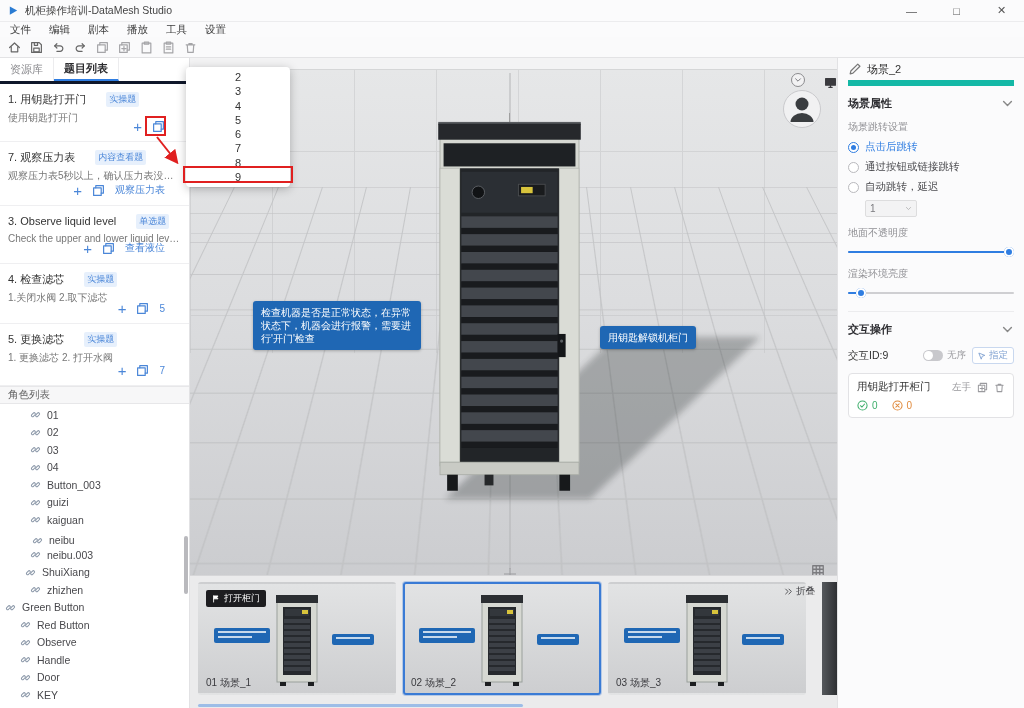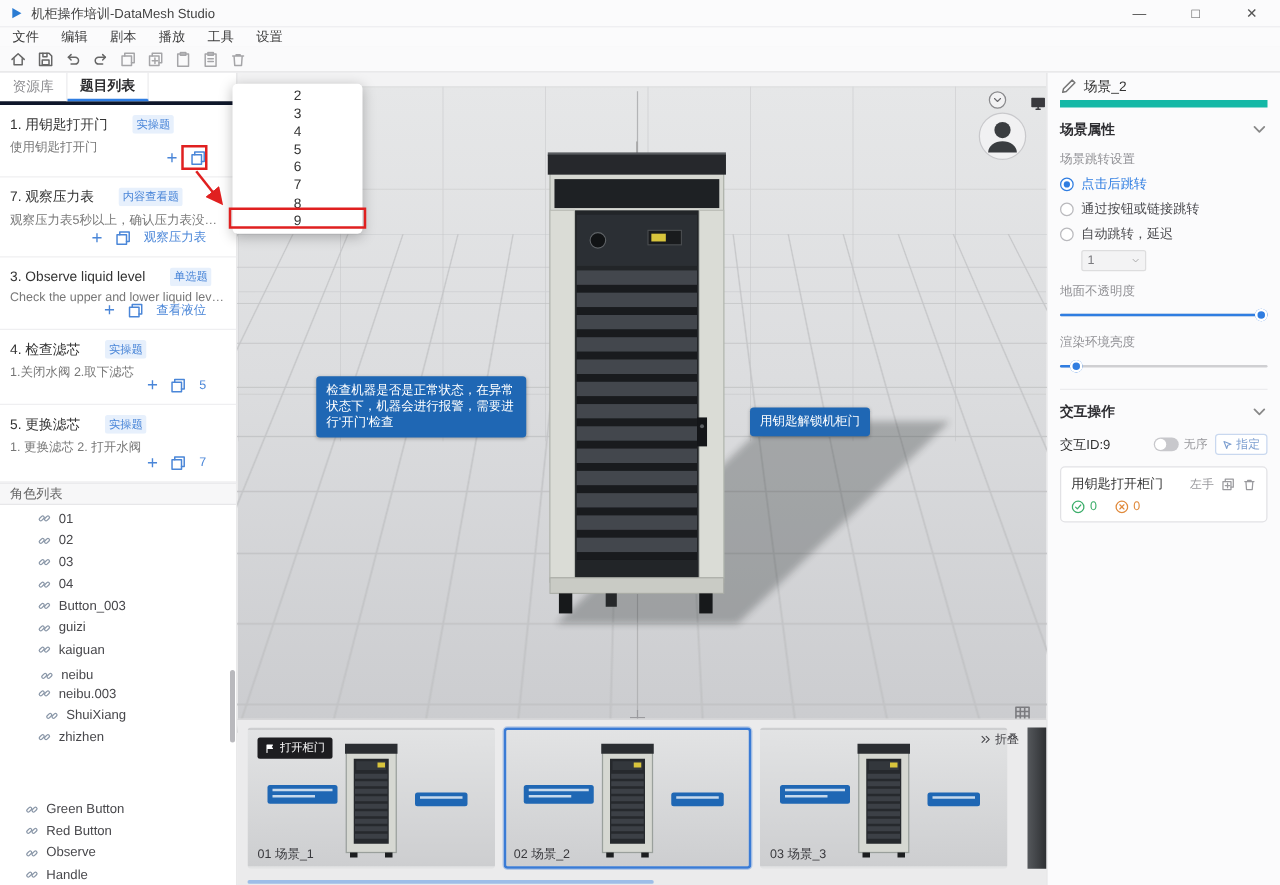--- a/index.html
+++ b/index.html
@@ -396,39 +396,39 @@
       </div>
       <div class="role-item" style="padding-left: 30px;">
         <span class="ic">
           <svg viewBox="0 0 12 12" fill="none" stroke="currentColor" stroke-width="1.1" stroke-linecap="round" stroke-linejoin="round">
             <rect x="1.2" y="4.9" width="5" height="2.6" rx="1.3" transform="rotate(-45 3.7 6.2)"></rect>
             <rect x="5.8" y="4.9" width="5" height="2.6" rx="1.3" transform="rotate(-45 8.3 6.2)"></rect>
           </svg>
         </span>
         <span>neibu.003</span>
       </div>
-      <div class="role-item" style="padding-left: 36px;">
+      <div class="role-item" style="padding-left: 25px;">
         <span class="ic">
           <svg viewBox="0 0 12 12" fill="none" stroke="currentColor" stroke-width="1.1" stroke-linecap="round" stroke-linejoin="round">
             <rect x="1.2" y="4.9" width="5" height="2.6" rx="1.3" transform="rotate(-45 3.7 6.2)"></rect>
             <rect x="5.8" y="4.9" width="5" height="2.6" rx="1.3" transform="rotate(-45 8.3 6.2)"></rect>
           </svg>
         </span>
         <span>ShuiXiang</span>
       </div>
       <div class="role-item" style="padding-left: 30px;">
         <span class="ic">
           <svg viewBox="0 0 12 12" fill="none" stroke="currentColor" stroke-width="1.1" stroke-linecap="round" stroke-linejoin="round">
             <rect x="1.2" y="4.9" width="5" height="2.6" rx="1.3" transform="rotate(-45 3.7 6.2)"></rect>
             <rect x="5.8" y="4.9" width="5" height="2.6" rx="1.3" transform="rotate(-45 8.3 6.2)"></rect>
           </svg>
         </span>
         <span>zhizhen</span>
       </div>
-      <div class="role-item" style="padding-left: 20px; margin-top: 40px;">
+      <div class="role-item" style="padding-left: 5px;">
         <span class="ic">
           <svg viewBox="0 0 12 12" fill="none" stroke="currentColor" stroke-width="1.1" stroke-linecap="round" stroke-linejoin="round">
             <rect x="1.2" y="4.9" width="5" height="2.6" rx="1.3" transform="rotate(-45 3.7 6.2)"></rect>
             <rect x="5.8" y="4.9" width="5" height="2.6" rx="1.3" transform="rotate(-45 8.3 6.2)"></rect>
           </svg>
         </span>
         <span>Green Button</span>
       </div>
       <div class="role-item" style="padding-left: 20px;">
         <span class="ic">

